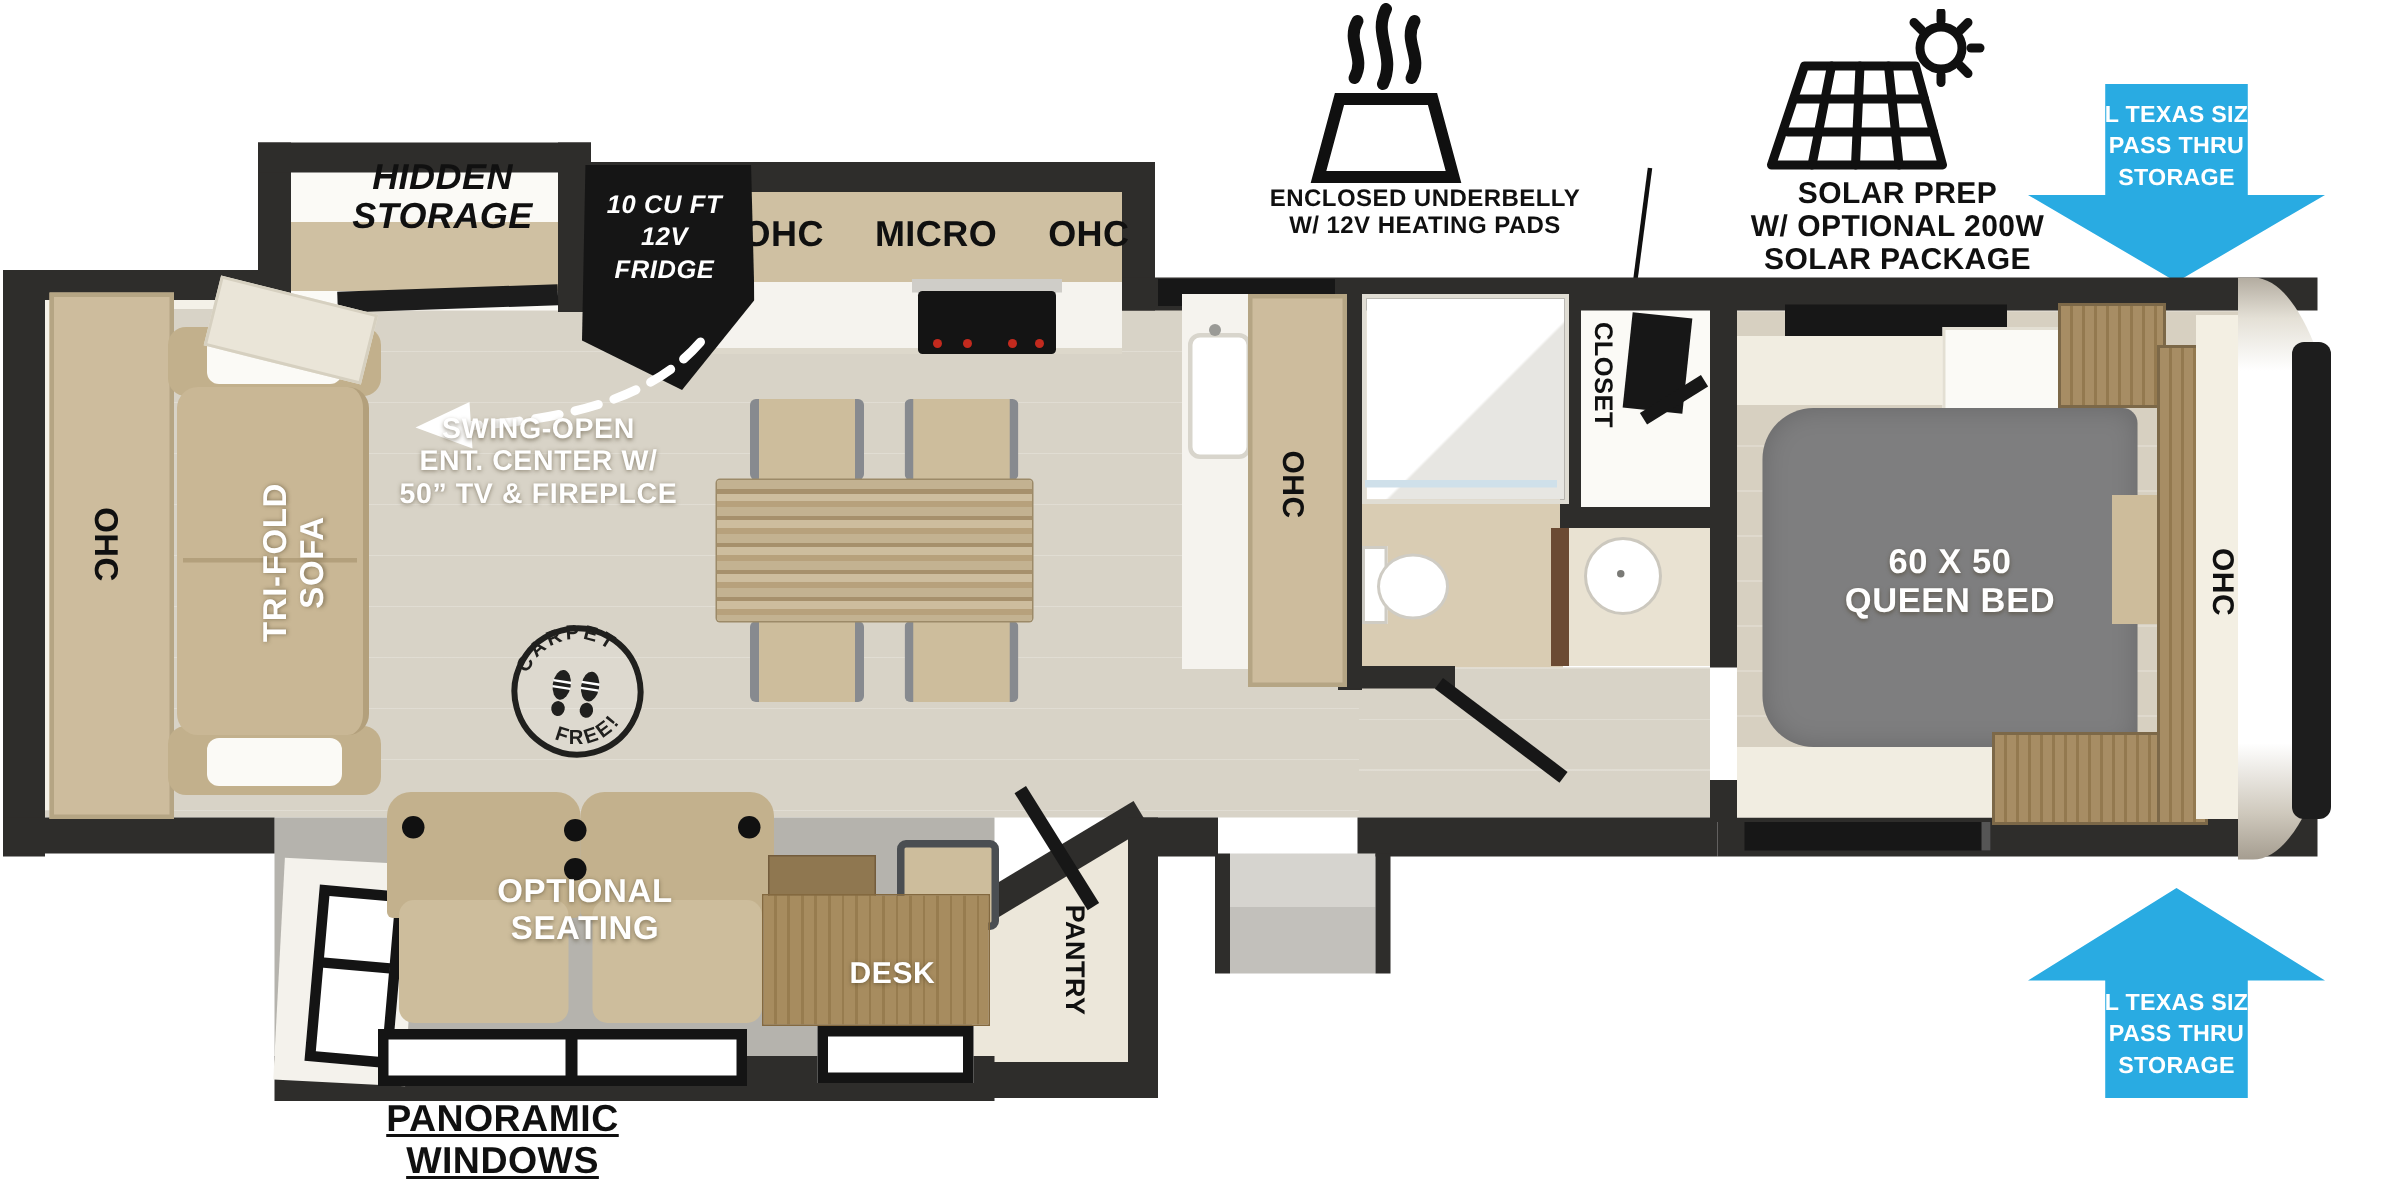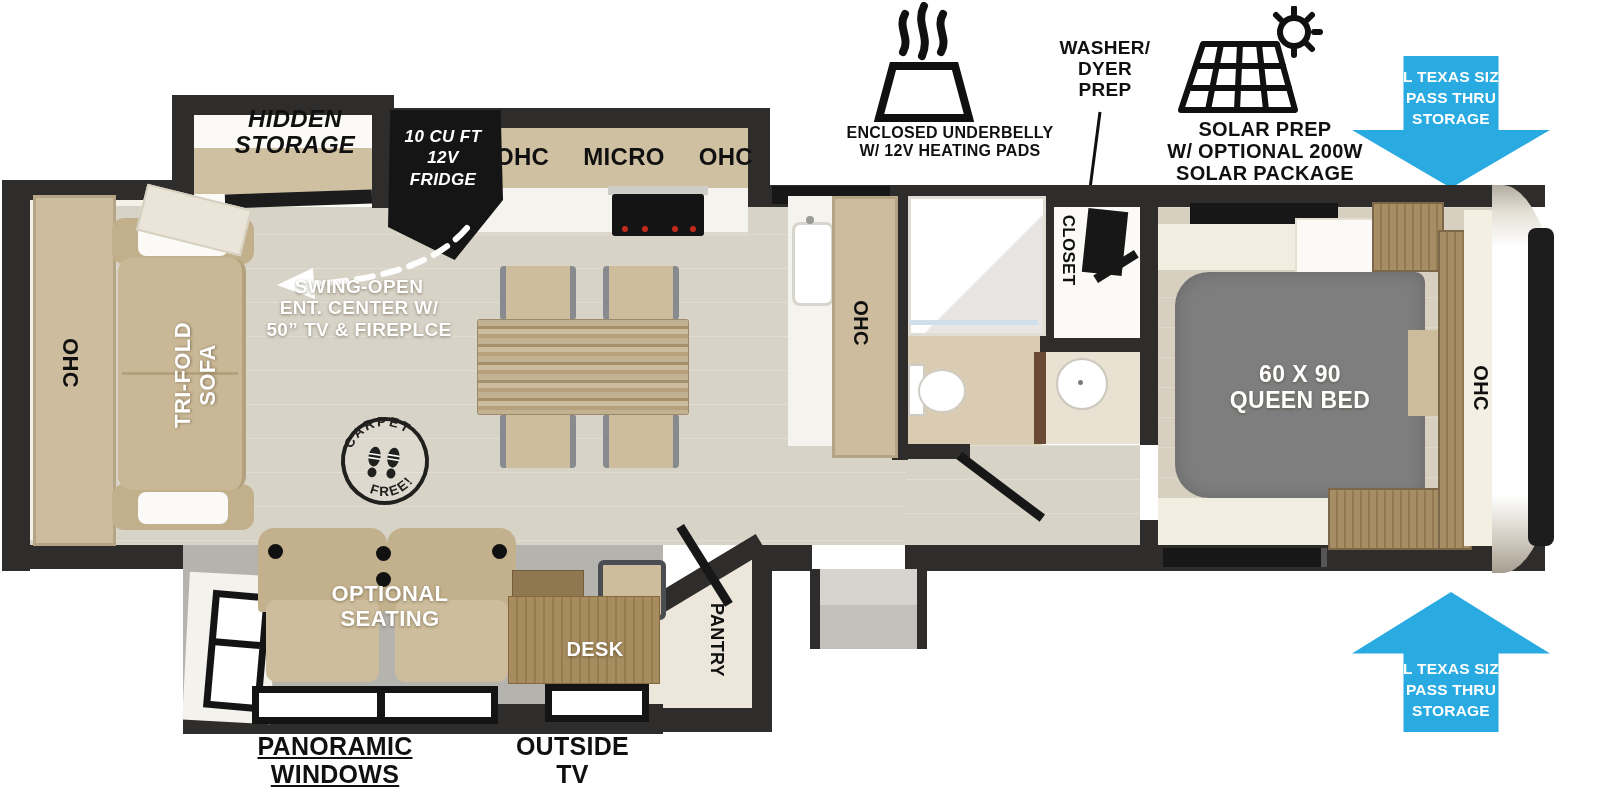--- a/index.html
+++ b/index.html
@@ -37,25 +37,20 @@
       <path d="M50 12 C 42 26, 56 36, 48 50"></path>
       <path d="M69 4 C 60 22, 76 34, 67 54"></path>
       <path d="M88 12 C 80 26, 94 36, 86 50"></path>
     </g>
   </svg>
   <div class="lbl" style="left:790px;top:124px;width:320px;font-size:16px;">
     <div>ENCLOSED UNDERBELLY</div>
     <div>W/ 12V HEATING PADS</div>
   </div>
 
-  <div class="lbl" style="left:1040px;top:38px;width:130px;font-size:19px;">
-    <div>WASHER/</div>
-    <div>DYER</div>
-    <div>PREP</div>
-  </div>
   <svg class="abs" style="left:1060px;top:105px;" width="60" height="165" viewBox="0 0 60 165">
     <line x1="40" y1="7" x2="20" y2="160" stroke="#101010" stroke-width="3"></line>
   </svg>
 
   <svg class="abs" style="left:1175px;top:6px;" width="150" height="112" viewBox="0 0 150 112">
     <g fill="none" stroke="#101010" stroke-width="6" stroke-linecap="round" stroke-linejoin="round">
       <path d="M28 38 L102 38 L120 104 L6 104 Z"></path>
       <line x1="46" y1="38" x2="33" y2="104"></line>
       <line x1="65" y1="38" x2="62" y2="104"></line>
       <line x1="84" y1="38" x2="91" y2="104"></line>
@@ -263,21 +258,21 @@
     <div class="white" style="left:1295px;top:218px;width:77px;height:52px;border:2px solid #e3dfd3;"></div>
     <div class="wood grain" style="left:1372px;top:202px;width:68px;height:66px;border:2px solid #7c6848;"></div>
     <div class="abs" style="left:1175px;top:272px;width:250px;height:226px;background:#7e7e7f;border-radius:34px 10px 10px 34px;box-shadow:inset 0 0 18px rgba(0,0,0,.18);"></div>
     <div class="tan" style="left:1408px;top:330px;width:36px;height:86px;background:#cdbc9b;"></div>
     <div class="cream" style="left:1158px;top:498px;width:282px;height:47px;"></div>
     <div class="wood grain" style="left:1328px;top:488px;width:112px;height:58px;border:2px solid #7c6848;"></div>
     <div class="wood grain" style="left:1438px;top:230px;width:30px;height:316px;border:2px solid #7c6848;"></div>
     <div class="cream" style="left:1464px;top:210px;width:34px;height:336px;background:#f3efe3;"></div>
   </div>
   <div class="lblw" style="left:1215px;top:362px;width:170px;font-size:23px;">
-    <div>60 X 90</div>
+    <div>60 X 50</div>
     <div>QUEEN BED</div>
   </div>
   <div class="lbl rot" style="left:1481px;top:388px;font-size:20px;">OHC</div>
 
   <div class="abs" style="left:1492px;top:185px;width:74px;height:388px;background:linear-gradient(180deg,#b3aca0 0%,#e4e0d6 7%,#ffffff 16%,#ffffff 80%,#cfc9bd 92%,#a59d90 100%);border-radius:0 64px 64px 0 / 0 194px 194px 0;"></div>
   <div class="blk" style="left:1528px;top:228px;width:26px;height:318px;border-radius:8px;background:#1d1d1d;"></div>
 
   <div>
     <div class="white" style="left:186px;top:574px;width:88px;height:148px;background:#f4f2ec;transform:rotate(3deg);"></div>
     <div class="win" style="left:208px;top:592px;width:44px;height:104px;transform:rotate(5deg);border-width:7px;"></div>
@@ -305,18 +300,14 @@
   <div class="win" style="left:252px;top:686px;width:118px;height:24px;border-width:7px;"></div>
   <div class="win" style="left:378px;top:686px;width:106px;height:24px;border-width:7px;"></div>
   <div class="win" style="left:545px;top:684px;width:90px;height:24px;border-width:7px;"></div>
 
   <div class="lbl rot" style="left:716px;top:640px;font-size:18px;">PANTRY</div>
 
   <div class="lbl" style="left:225px;top:733px;width:220px;font-size:25px;text-decoration:underline;">
     <div>PANORAMIC</div>
     <div>WINDOWS</div>
   </div>
-  <div class="lbl" style="left:490px;top:733px;width:165px;font-size:25px;">
-    <div>OUTSIDE</div>
-    <div>TV</div>
-  </div>
 
 </div>
 
 </body></html>

